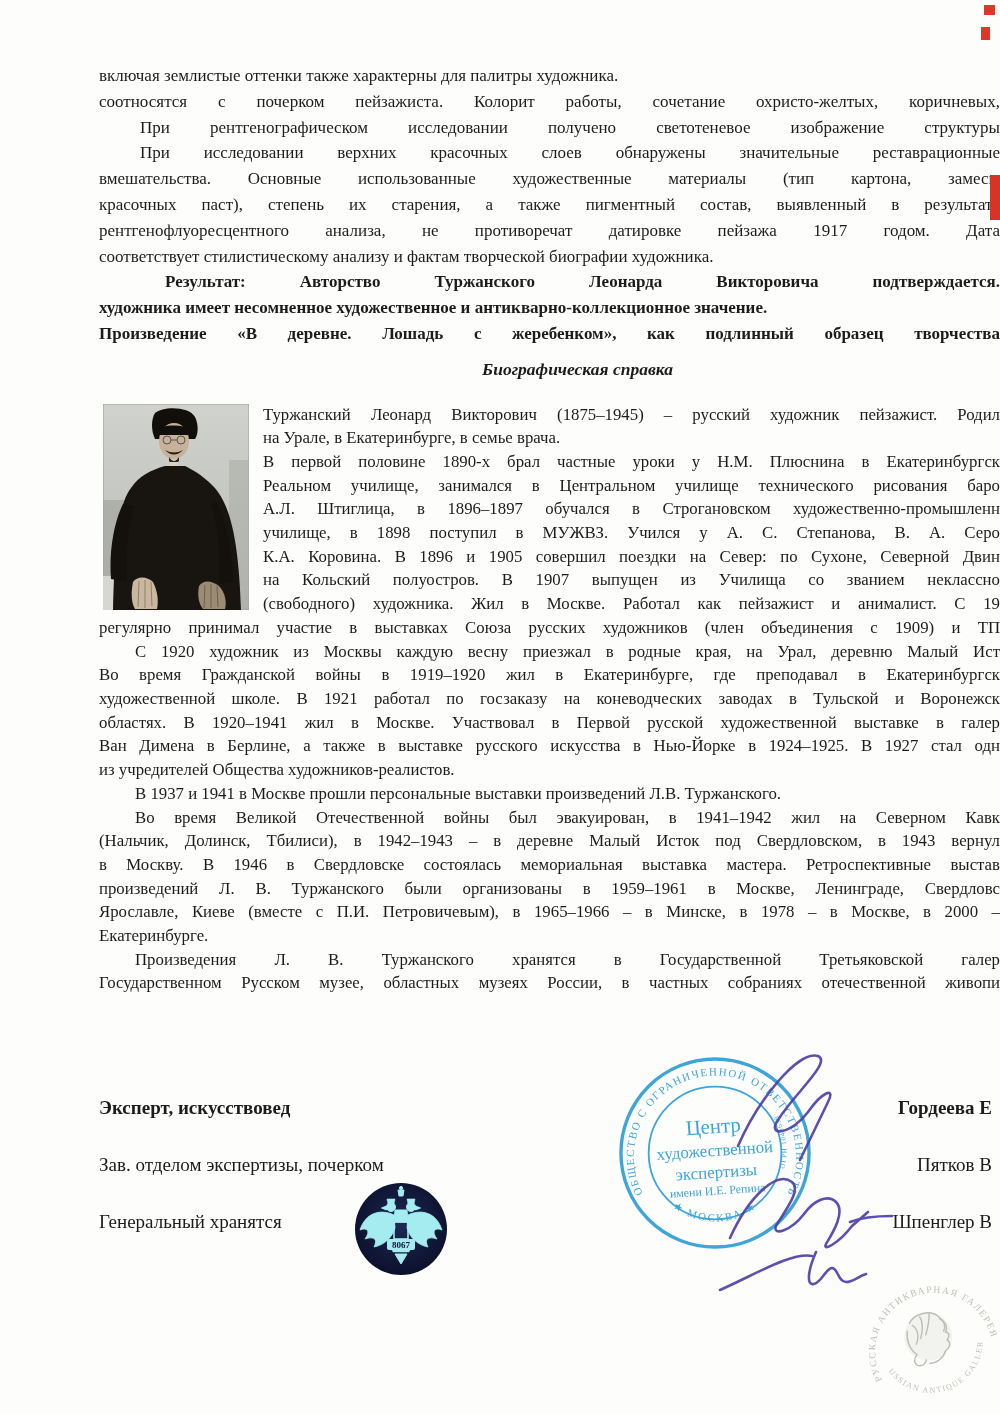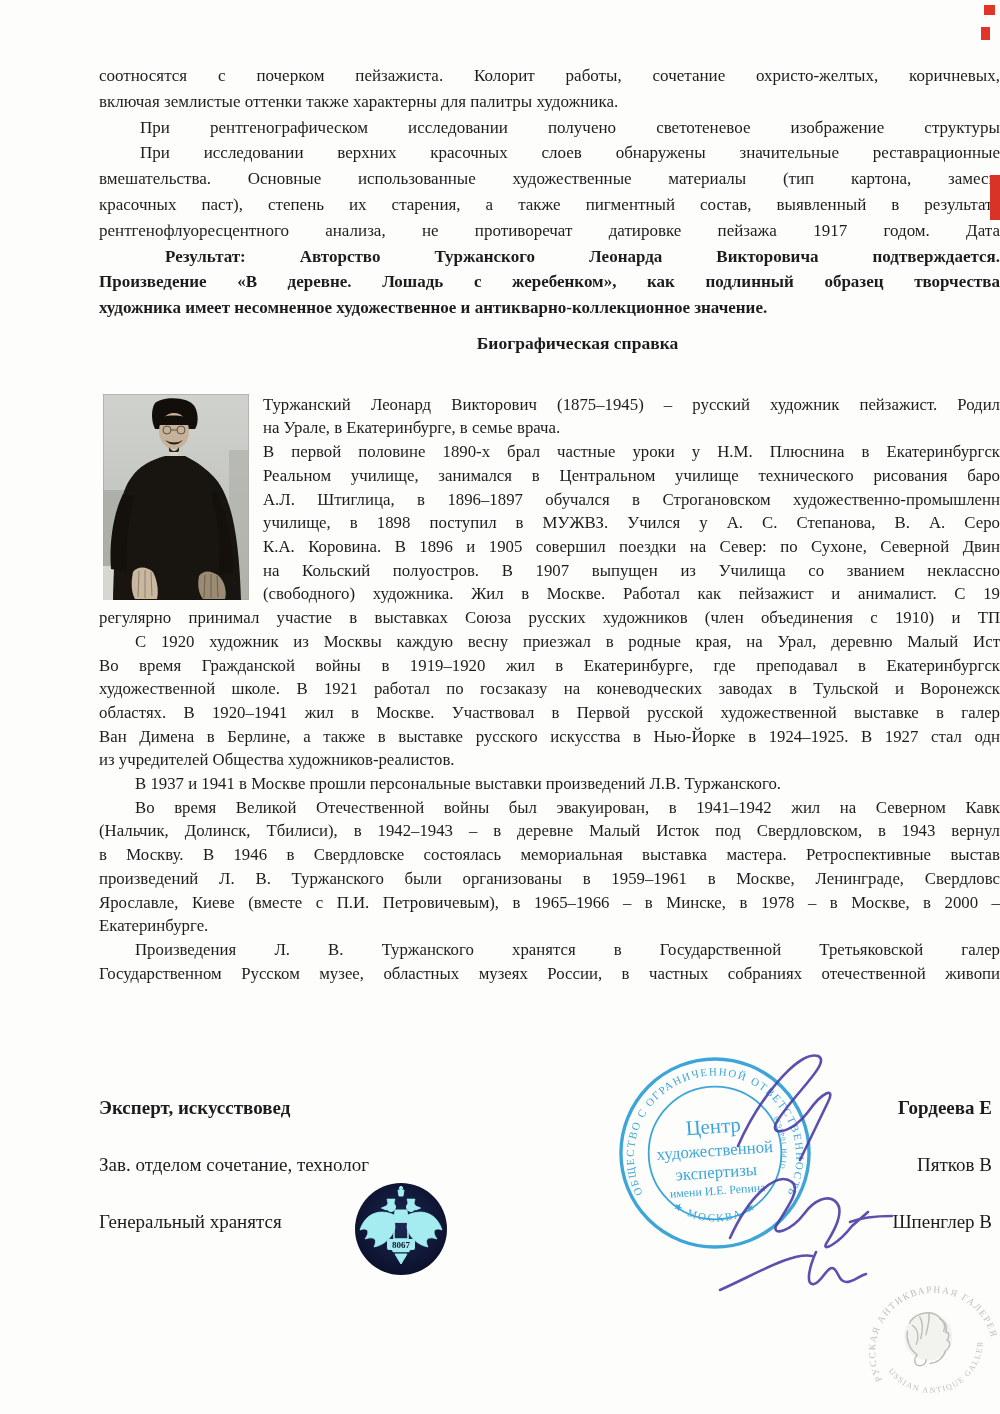--- a/index.html
+++ b/index.html
@@ -8,21 +8,21 @@
     background:#fdfdfb;color:#1c1c1c;
     font-family:"Liberation Serif","DejaVu Serif",serif;
   }
   .doc{position:absolute;left:99px;top:63px;width:901px;font-size:17px;line-height:25.8px;}
   .para{margin:0;}
   .para.bold .line{font-weight:700;}
   .line{text-align:justify;}
   .line.just{text-align-last:justify;}
   .line.ind{padding-left:41px;}
   .line.ind2{padding-left:66px;}
-  .heading{font-weight:700;text-align:center;margin:10px 0 36px;font-size:17.5px;padding-left:56px;}
+  .heading{font-weight:700;text-align:center;margin:10px 0 20px;font-size:17.5px;padding-left:56px;font-style:italic;}
   .bio{font-size:16.8px;line-height:23.7px;}
   .bio .line.ind{padding-left:36px;}
   .photo{float:left;width:146px;height:206px;margin:1px 14px 4px 4px;}
   .photo svg{display:block;width:100%;height:100%;}
   .sigrow{position:absolute;left:99px;width:893px;display:flex;justify-content:space-between;font-size:19px;}
   .holo{position:absolute;left:351px;top:1182px;width:100px;height:94px;}
   .stamp{position:absolute;left:616px;top:1054px;width:198px;height:200px;opacity:.92;}
   .sigs{position:absolute;left:700px;top:1042px;width:300px;height:250px;}
   .wm{position:absolute;left:856px;top:1270px;width:150px;height:144px;}
   .redmark{position:absolute;background:#e13529;}
@@ -30,36 +30,37 @@
   .r2{left:981px;top:27px;width:9px;height:13px;}
   .r3{left:990px;top:175px;width:10px;height:45px;background:#d93227;}
   svg text, svg textPath{font-family:"Liberation Serif","DejaVu Serif",serif;}
 </style>
 </head>
 <body>
 
 <div class="doc">
   <div>
       <div class="para">
+        <div class="line">включая землистые оттенки также характерны для палитры художника.</div>
         <div class="line just">соотносятся с почерком пейзажиста. Колорит работы, сочетание охристо-желтых, коричневых,</div>
-        <div class="line">включая землистые оттенки также характерны для палитры художника.</div>
       </div>
       <div class="para">
         <div class="line just ind">При рентгенографическом исследовании получено светотеневое изображение структуры</div>
       </div>
       <div class="para">
         <div class="line just ind">При исследовании верхних красочных слоев обнаружены значительные реставрационные</div>
         <div class="line just">вмешательства. Основные использованные художественные материалы (тип картона, замесы</div>
         <div class="line just">красочных паст), степень их старения, а также пигментный состав, выявленный в результате</div>
         <div class="line just">рентгенофлуоресцентного анализа, не противоречат датировке пейзажа 1917 годом. Дата</div>
+        <div class="line">соответствует стилистическому анализу и фактам творческой биографии художника.</div>
       </div>
       <div class="para bold">
         <div class="line just ind2">Результат: Авторство Туржанского Леонарда Викторовича подтверждается.</div>
+        <div class="line">художника имеет несомненное художественное и антикварно-коллекционное значение.</div>
         <div class="line just">Произведение «В деревне. Лошадь с жеребенком», как подлинный образец творчества</div>
-        <div class="line">художника имеет несомненное художественное и антикварно-коллекционное значение.</div>
       </div>
     </div>
   <div class="heading">Биографическая справка</div>
   <div class="bio">
     <div class="photo">
       <svg viewBox="0 0 146 206" xmlns="http://www.w3.org/2000/svg">
         <defs>
           <linearGradient id="pbg" x1="0" y1="0" x2="0" y2="1">
             <stop offset="0" stop-color="#cfd2cd"></stop>
               <stop offset="0.6" stop-color="#c2c5bf"></stop>
@@ -90,21 +91,21 @@
     </div>
   <div class="line just">Туржанский Леонард Викторович (1875–1945) – русский художник пейзажист. Родил</div>
       <div class="line">на Урале, в Екатеринбурге, в семье врача.</div>
       <div class="line just">В первой половине 1890-х брал частные уроки у Н.М. Плюснина в Екатеринбургск</div>
       <div class="line just">Реальном училище, занимался в Центральном училище технического рисования баро</div>
       <div class="line just">А.Л. Штиглица, в 1896–1897 обучался в Строгановском художественно-промышленн</div>
       <div class="line just">училище, в 1898 поступил в МУЖВЗ. Учился у А. С. Степанова, В. А. Серо</div>
       <div class="line just">К.А. Коровина. В 1896 и 1905 совершил поездки на Север: по Сухоне, Северной Двин</div>
       <div class="line just">на Кольский полуостров. В 1907 выпущен из Училища со званием неклассно</div>
       <div class="line just">(свободного) художника. Жил в Москве. Работал как пейзажист и анималист. С 19</div>
-      <div class="line just">регулярно принимал участие в выставках Союза русских художников (член объединения с 1910) и ТП</div>
+      <div class="line just">регулярно принимал участие в выставках Союза русских художников (член объединения с 1909) и ТП</div>
       <div class="line just ind">С 1920 художник из Москвы каждую весну приезжал в родные края, на Урал, деревню Малый Ист</div>
       <div class="line just">Во время Гражданской войны в 1919–1920 жил в Екатеринбурге, где преподавал в Екатеринбургск</div>
       <div class="line just">художественной школе. В 1921 работал по госзаказу на коневодческих заводах в Тульской и Воронежск</div>
       <div class="line just">областях. В 1920–1941 жил в Москве. Участвовал в Первой русской художественной выставке в галер</div>
       <div class="line just">Ван Димена в Берлине, а также в выставке русского искусства в Нью-Йорке в 1924–1925. В 1927 стал одн</div>
       <div class="line">из учредителей Общества художников-реалистов.</div>
       <div class="line ind">В 1937 и 1941 в Москве прошли персональные выставки произведений Л.В. Туржанского.</div>
       <div class="line just ind">Во время Великой Отечественной войны был эвакуирован, в 1941–1942 жил на Северном Кавк</div>
       <div class="line just">(Нальчик, Долинск, Тбилиси), в 1942–1943 – в деревне Малый Исток под Свердловском, в 1943 вернул</div>
       <div class="line just">в Москву. В 1946 в Свердловске состоялась мемориальная выставка мастера. Ретроспективные выстав</div>
@@ -115,21 +116,21 @@
       <div class="line just">Государственном Русском музее, областных музеях России, в частных собраниях отечественной живопи</div>
     </div>
 </div>
 
 <div>
     <div class="sigrow" style="position: absolute; top: 1097px; font-weight: bold;">
       <span>Эксперт, искусствовед</span>
       <span>Гордеева Е</span>
     </div>
     <div class="sigrow" style="position: absolute; top: 1154px;">
-      <span>Зав. отделом сочетание, технолог</span>
+      <span>Зав. отделом экспертизы, почерком</span>
       <span>Пятков В</span>
     </div>
     <div class="sigrow" style="position: absolute; top: 1211px;">
       <span>Генеральный хранятся</span>
       <span>Шпенглер В</span>
     </div>
   </div>
 
 <div class="holo">
   <svg viewBox="0 0 100 94" xmlns="http://www.w3.org/2000/svg">

